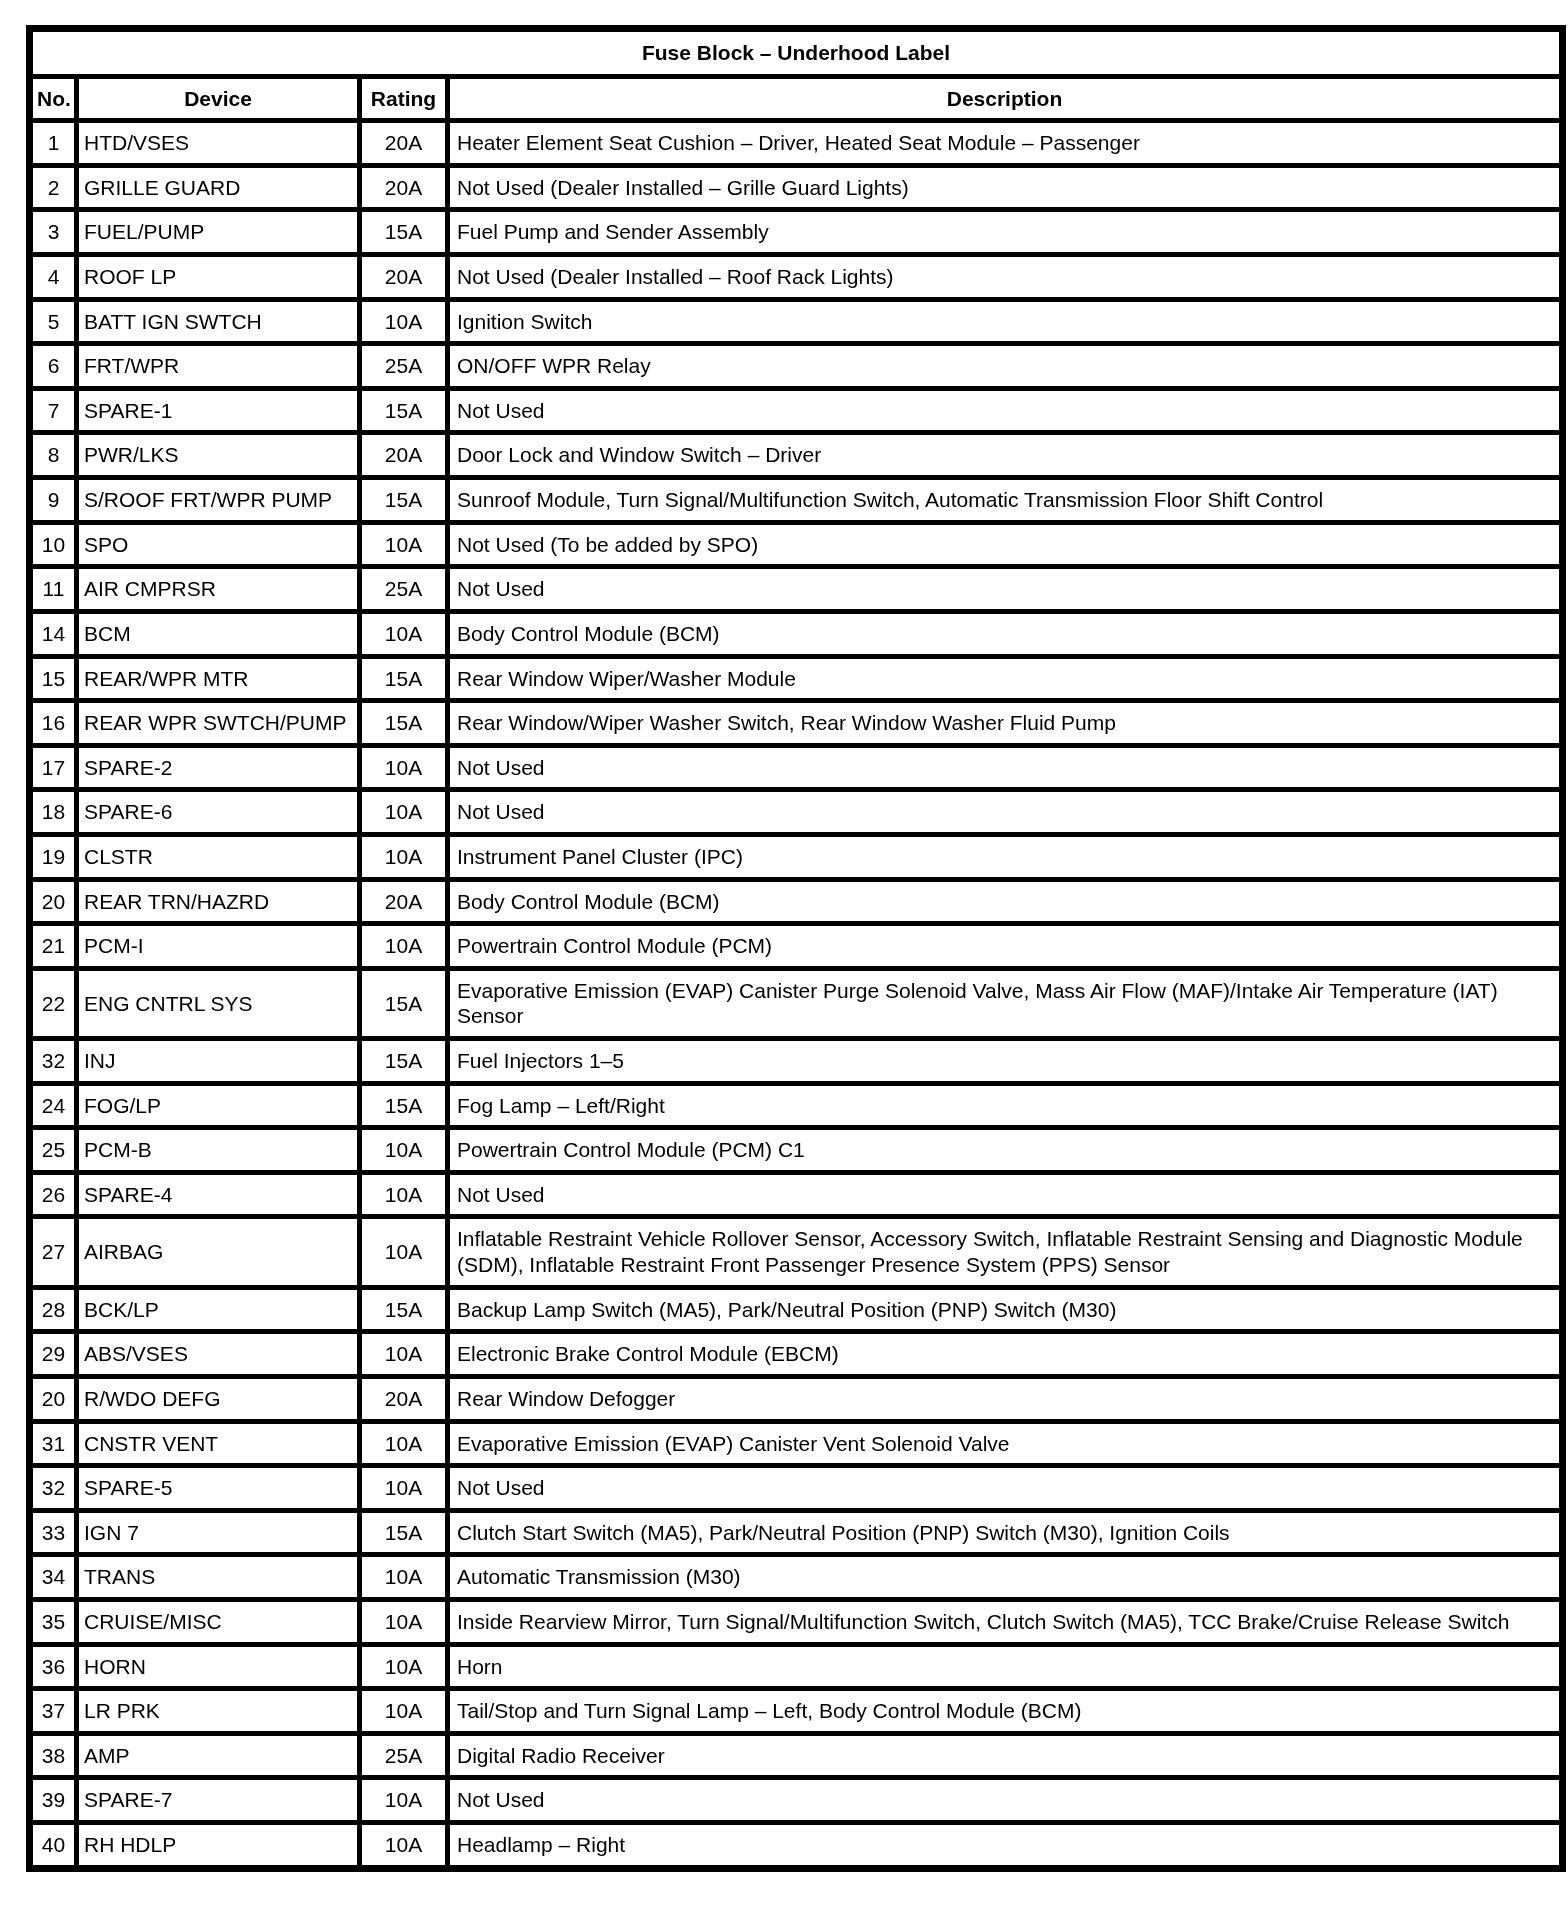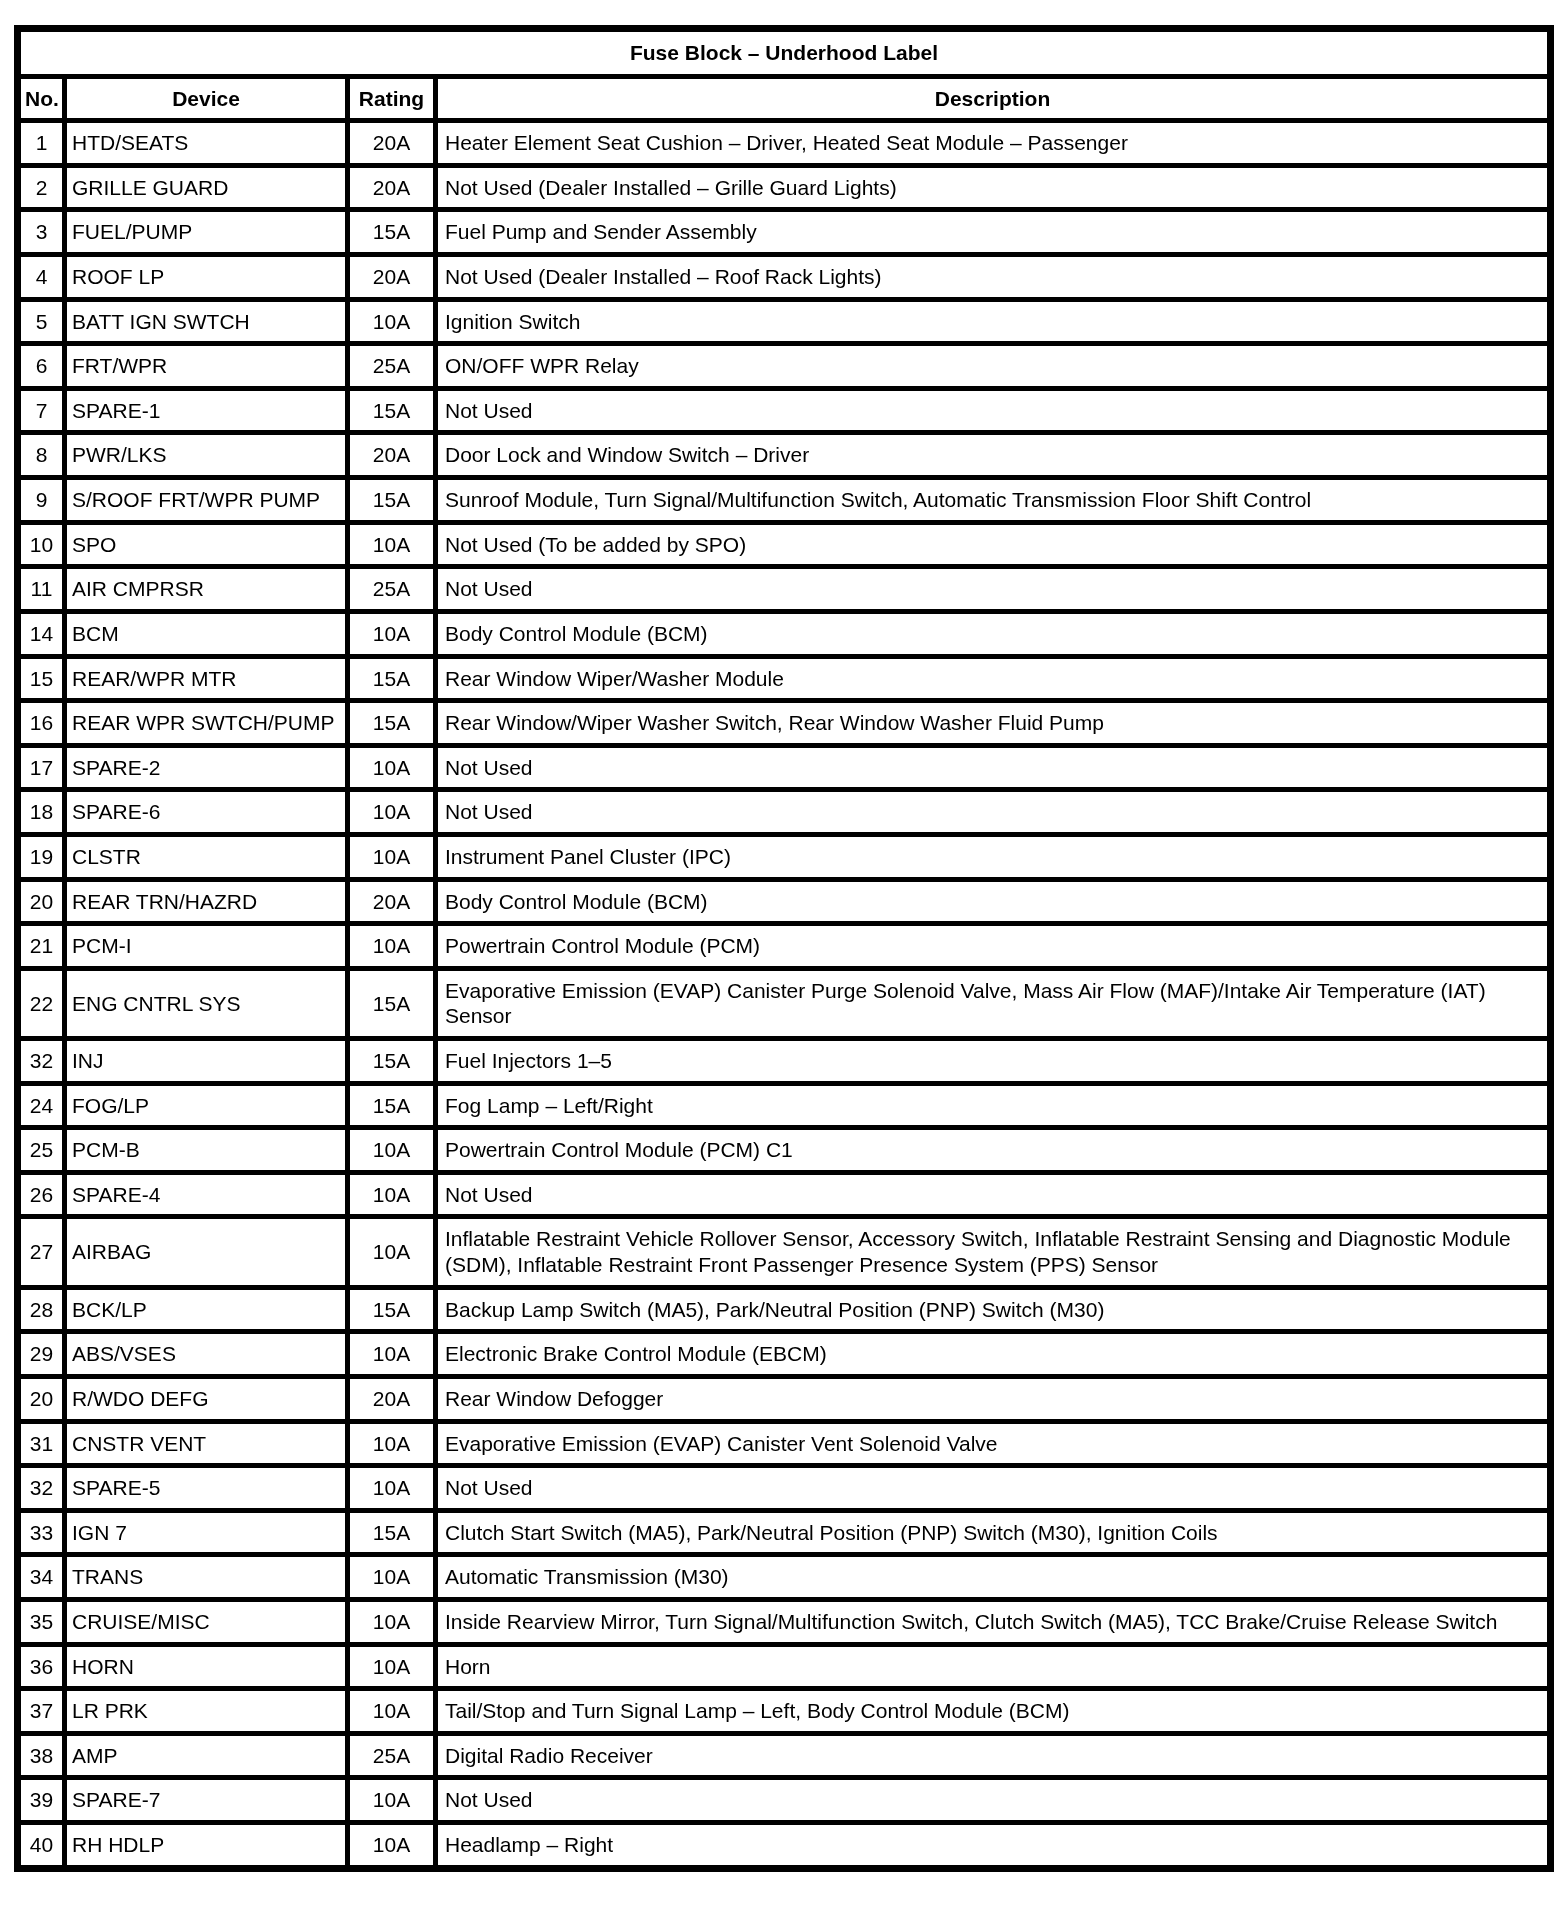--- a/index.html
+++ b/index.html
@@ -7,21 +7,21 @@
     padding: 0;
     background: #ffffff;
     font-family: "Liberation Sans", "DejaVu Sans", sans-serif;
     color: #000000;
   }
   .page {
     width: 1336px;
     height: 1930px;
     background: #ffffff;
     box-sizing: border-box;
-    padding: 25px 14px 0 14px;
+    padding: 25px 14px 0 26px;
   }
   table.fuse-table {
     border-collapse: collapse;
     width: 1540px;
     table-layout: fixed;
     border: 7px solid #000000;
   }
   table.fuse-table th,
   table.fuse-table td {
     border: 5px solid #000000;
@@ -78,21 +78,21 @@
       <tr>
         <th class="col-head">No.</th>
         <th class="col-head">Device</th>
         <th class="col-head">Rating</th>
         <th class="col-head">Description</th>
       </tr>
     </thead>
     <tbody>
         <tr>
     <td class="cell-no">1</td>
-    <td class="cell-device">HTD/SEATS</td>
+    <td class="cell-device">HTD/VSES</td>
     <td class="cell-rating">20A</td>
     <td class="cell-desc">Heater Element Seat Cushion – Driver, Heated Seat Module – Passenger</td>
   </tr>
         <tr>
     <td class="cell-no">2</td>
     <td class="cell-device">GRILLE GUARD</td>
     <td class="cell-rating">20A</td>
     <td class="cell-desc">Not Used (Dealer Installed – Grille Guard Lights)</td>
   </tr>
         <tr>

